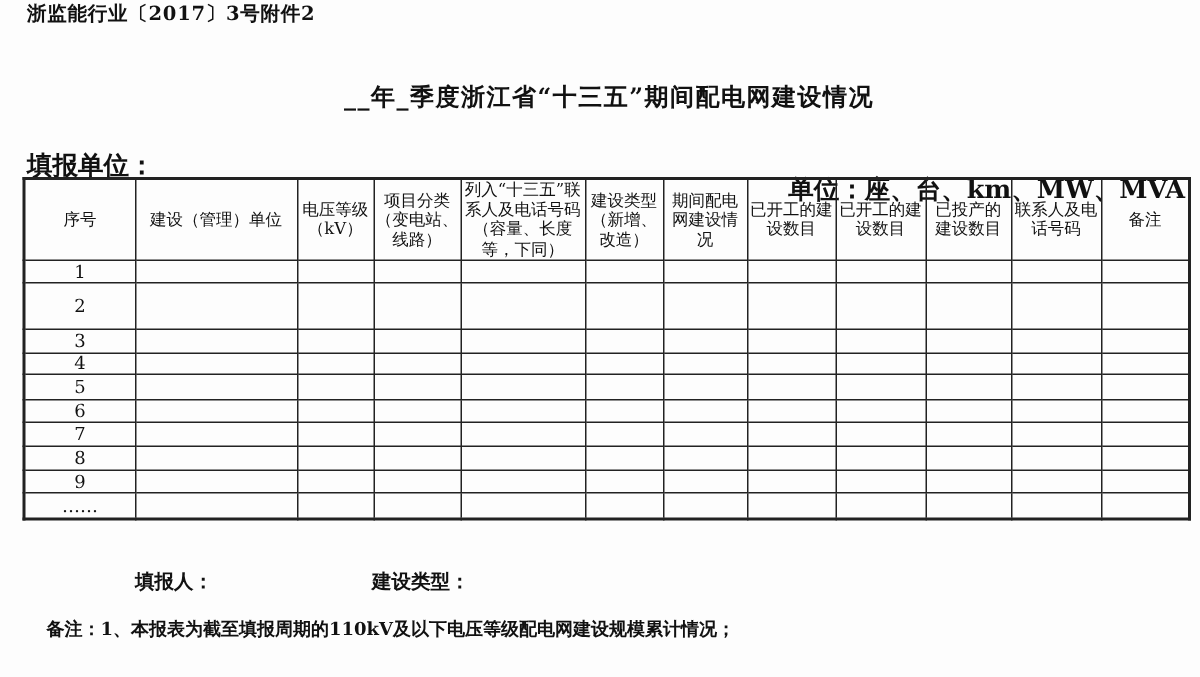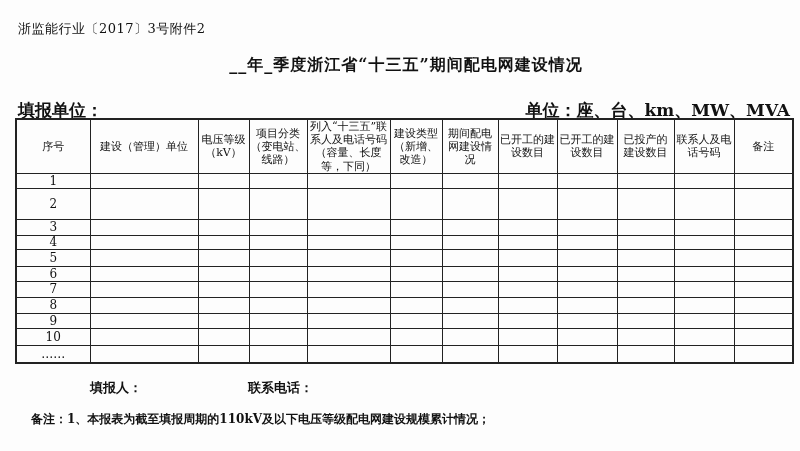--- a/index.html
+++ b/index.html
@@ -5,38 +5,38 @@
   * { margin:0; padding:0; box-sizing:border-box; }
   html,body { width:800px; height:451px; }
   body {
     position:relative;
     background:#fdfdfd;
     color:#111;
     font-family:"DejaVu Serif","Liberation Serif",serif;
     overflow:hidden;
   }
   .doc-number {
-    position:absolute; left:18px; top:20px;
-    font-size:13px; font-weight:normal; letter-spacing:0.5px;
+    position:absolute; left:18px; top:0;
+    font-size:13px; font-weight:bold; letter-spacing:0.5px;
   }
   .page-title {
     position:absolute; left:0; right:0; top:55px;
     text-align:center; font-size:16px; font-weight:bold; letter-spacing:1px;padding-left:12px;
   }
   .info-line {
     position:absolute; left:15px; right:10px; top:99px; height:18px;
     font-size:17px; font-weight:bold;
   }
   .fill-unit-label { position:absolute; left:3px; top:0; }
   .fill-unit-value {
     position:absolute; left:73px; top:0;
     border-bottom:1.5px solid #1a1a1a;
     padding:0 10px 2px 10px;
   }
-  .unit-note { position:absolute; right:0; top:0; }
+  .unit-note { position:absolute; right:0; top:16px; }
 
   table.form-table {
     position:absolute; left:15px; top:118px; width:777px;
     border-collapse:collapse; table-layout:fixed;
     border:2px solid #222;
   }
   .form-table th, .form-table td {
     border:1px solid #222;
     text-align:center; vertical-align:middle;
     overflow:hidden; padding:0 1px;
@@ -222,51 +222,37 @@
         <td></td>
         <td></td>
         <td></td>
         <td></td>
         <td></td>
         <td></td>
         <td></td>
         <td></td>
         <td></td>
       </tr>
-    <tr style="height:17px">
-        <td class="num">10</td>
-        <td></td>
-        <td></td>
-        <td></td>
-        <td></td>
-        <td></td>
-        <td></td>
-        <td></td>
-        <td></td>
-        <td></td>
-        <td></td>
-        <td></td>
-      </tr>
     <tr style="height:18px">
         <td class="num">……</td>
         <td></td>
         <td></td>
         <td></td>
         <td></td>
         <td></td>
         <td></td>
         <td></td>
         <td></td>
         <td></td>
         <td></td>
         <td></td>
       </tr>
   </tbody>
 </table>
 
 <div class="footer-line">
   <span class="filler-label">填报人：</span>
-  <span class="contact-label">联系电话：</span>
+  <span class="contact-label">建设类型：</span>
 </div>
 
 <div class="notes">
   <div class="note-line1"><span>备注：</span><span>1、本报表为截至填报周期的110kV及以下电压等级配电网建设规模累计情况；</span></div>
 </div>
 
 </body></html>

